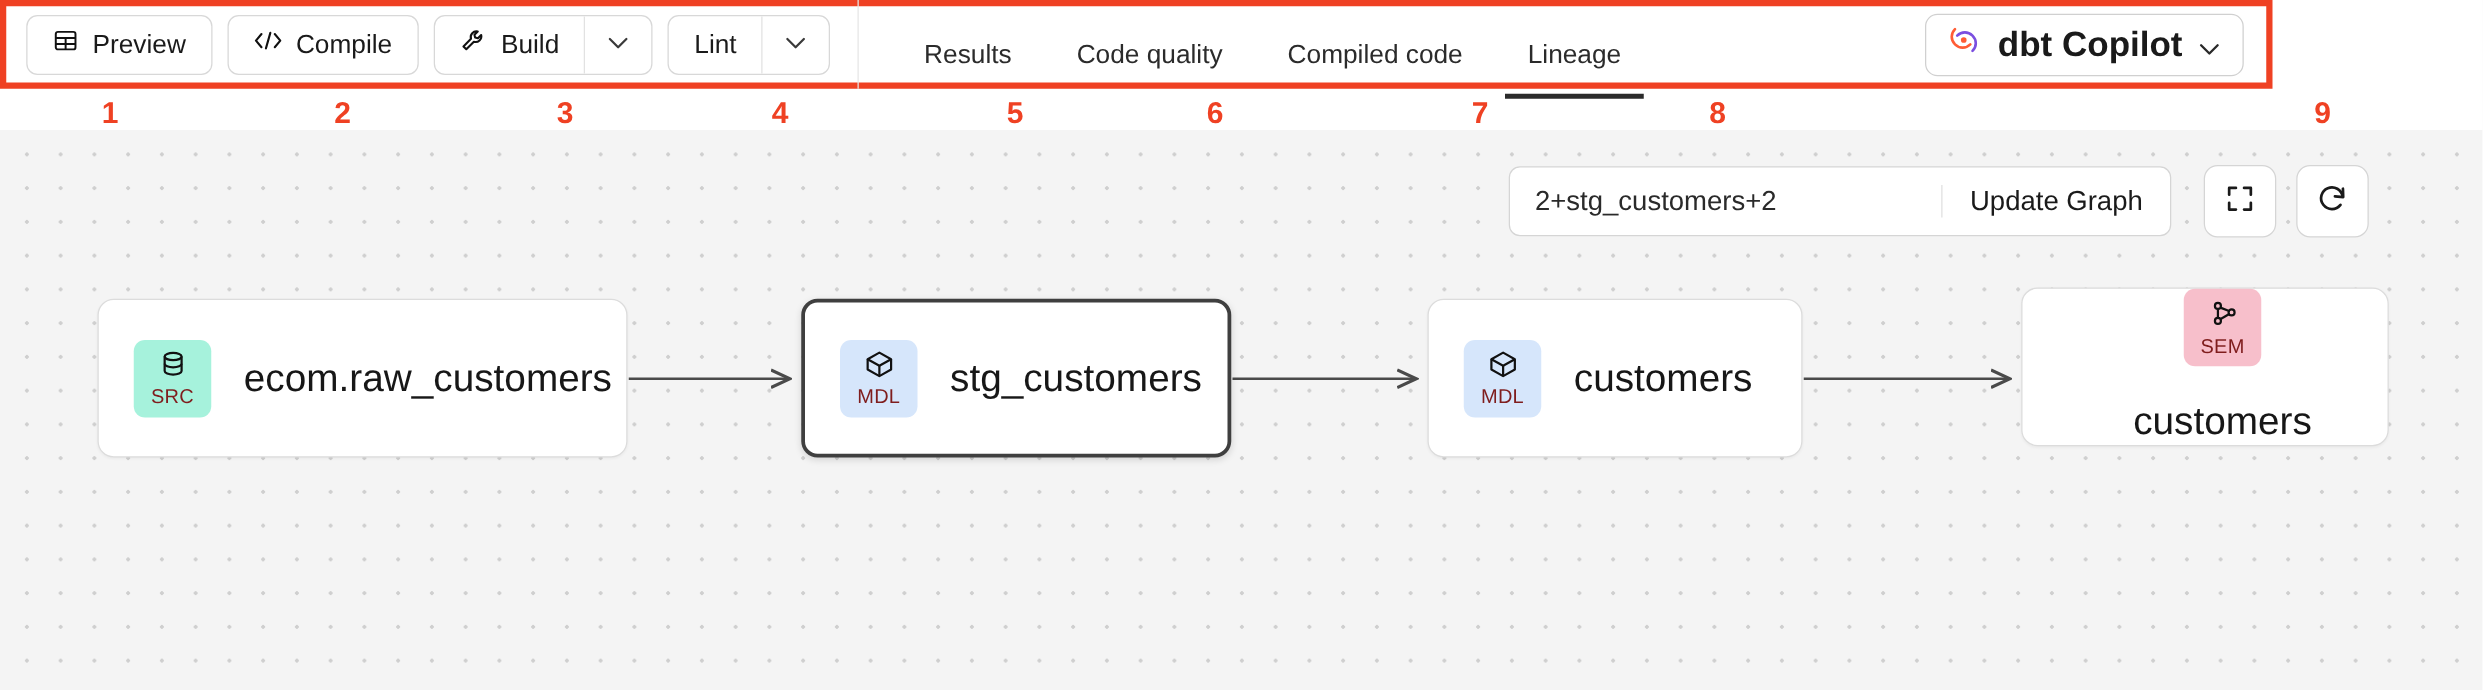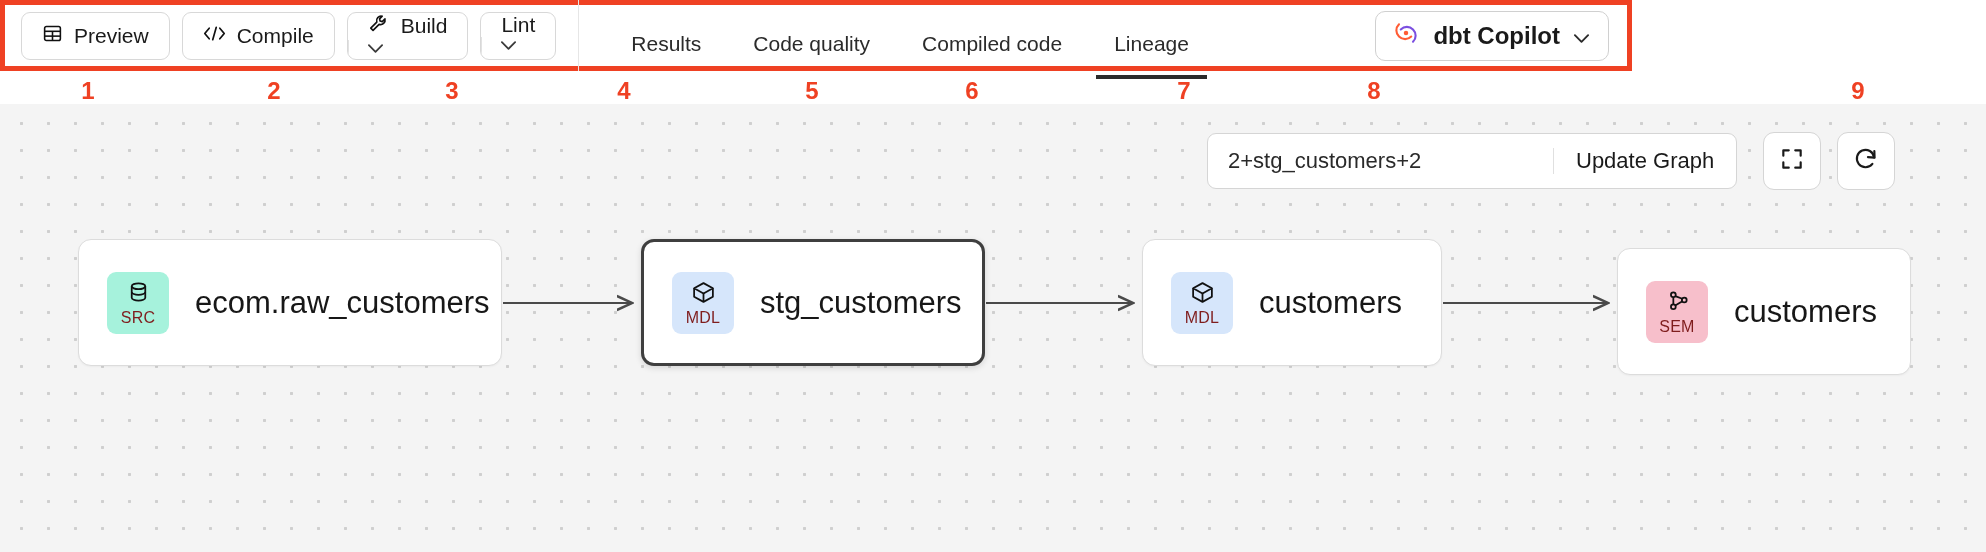--- a/index.html
+++ b/index.html
@@ -16,21 +16,21 @@
     position: relative;
     width: 1986px;
     height: 552px;
     background: #ffffff;
   }
 
   
   .toolbar-wrap {
     position: absolute;
     left: 0; top: 0;
-    width: 1632px;
+    width: 1818px;
     height: 71px;
     background: #ffffff;
     border: 5px solid #EF4123;
     display: flex;
     align-items: center;
   }
 
   .tb-left {
     display: flex;
     align-items: center;
@@ -56,21 +56,20 @@
   }
 
   .split-group {
     height: 48px;
     border: 1px solid #d8d8d8;
     border-radius: 9px;
     background: #ffffff;
     display: flex;
     align-items: stretch;
     overflow: hidden;
-    flex-direction: column;
   }
   .split-main {
     display: flex;
     align-items: center;
     justify-content: center;
     gap: 11px;
     padding: 0 20px;
     font-size: 21px;
     color: #1a1a1a;
     white-space: nowrap;
@@ -128,21 +127,21 @@
 
   .copilot-btn {
     height: 50px;
     border: 1px solid #d0d0d0;
     border-radius: 10px;
     background: #ffffff;
     display: flex;
     align-items: center;
     gap: 13px;
     padding: 0 18px 0 16px;
-    font-size: 24px;
+    font-size: 28px;
     font-weight: bold;
     color: #1a1a1a;
     cursor: pointer;
     white-space: nowrap;
   }
 
   
   .annots {
     position: absolute;
     left: 0; top: 71px;
@@ -466,21 +465,21 @@
             <path d="M12 3 21 8 12 13 3 8z"></path>
             <path d="M3 8v8l9 5 9-5V8"></path>
             <path d="M12 13v8"></path>
           </svg>
         </span>
         <span class="badge-label">MDL</span>
       </div>
       <span class="node-label">customers</span>
     </div>
 
-    <div class="node" style="left:1617px; top:144px; width:294px;">
+    <div class="node" style="left:1617px; top:126px; width:294px;flex-direction:column;">
       <div class="badge sem">
         <span>
           <svg width="25" height="25" viewBox="0 0 24 24" fill="none" stroke="#111" stroke-width="1.7">
             <circle cx="8" cy="5.5" r="2.3"></circle>
             <circle cx="18.5" cy="10.5" r="2.3"></circle>
             <circle cx="8" cy="17" r="2.3"></circle>
             <line x1="9.9" y1="6.8" x2="16.6" y2="9.4"></line>
             <line x1="8" y1="7.8" x2="8" y2="14.7"></line>
             <line x1="9.8" y1="15.8" x2="16.7" y2="11.7"></line>
           </svg>

